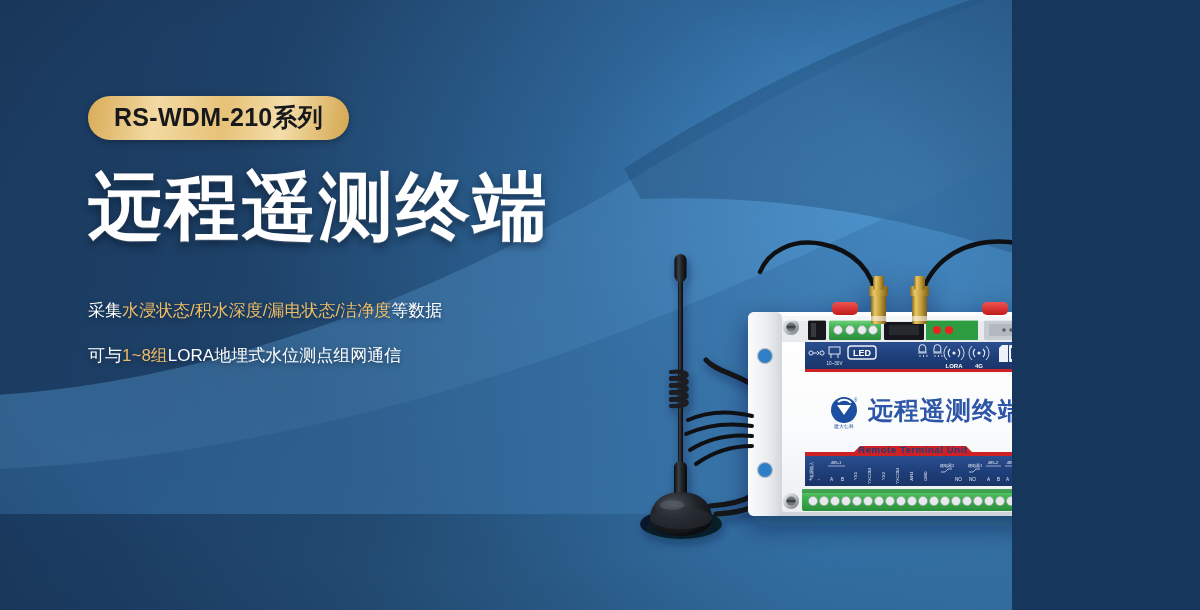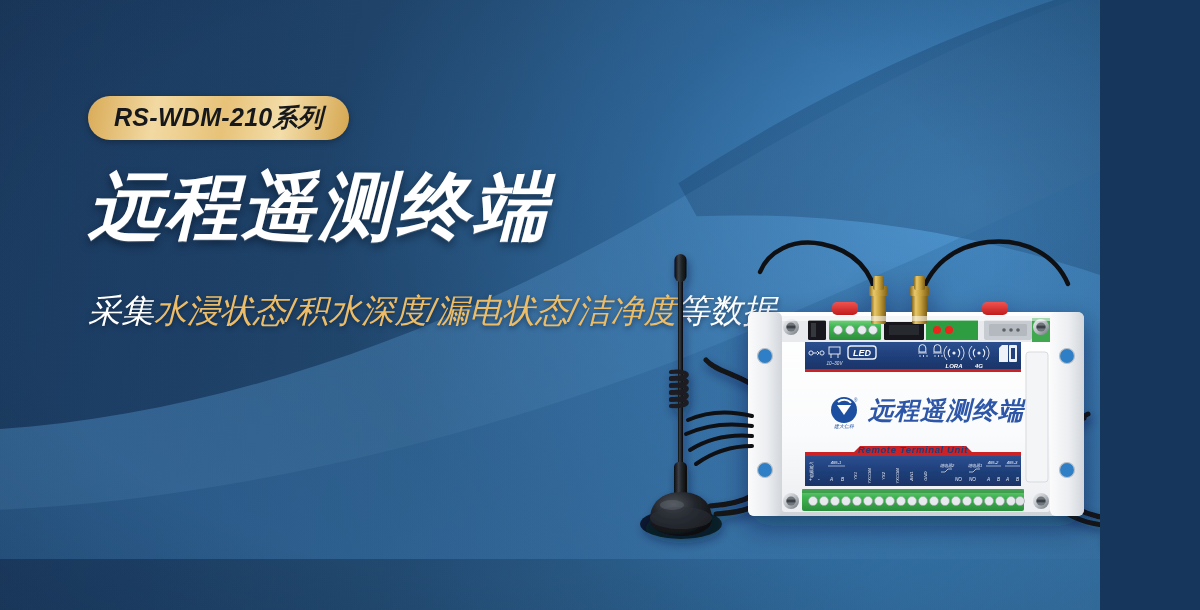--- a/index.html
+++ b/index.html
@@ -5,26 +5,25 @@
   * { margin:0; padding:0; box-sizing:border-box; }
   html, body { width:1200px; height:610px; overflow:hidden; }
   body {
     font-family:"Liberation Sans", sans-serif;
     background:#17365c;
   }
 
   
   .stage {
     position:relative;
-    width:1100px; height:610px;
+    width:1012px; height:610px;
     overflow:hidden;
     background:
       radial-gradient(ellipse 900px 620px at 88% 34%, rgba(74,146,206,0.85) 0%, rgba(52,116,176,0.45) 38%, rgba(30,72,120,0.05) 72%),
       linear-gradient(104deg, #1b3a5e 0%, #1d3f65 22%, #22496f 42%, #2a5c88 62%, #3574a8 82%, #3e82b8 100%);
-    font-style: italic;
   }
   .vign {
     position:absolute; inset:0;
     background:radial-gradient(ellipse 1150px 700px at 46% 46%, rgba(0,0,0,0) 42%, rgba(6,20,38,0.42) 100%);
     pointer-events:none;
   }
   .swoosh { position:absolute; inset:0; }
 
   
   .copy { position:absolute; left:88px; top:96px; width:600px; }
@@ -44,21 +43,21 @@
   .title {
     margin-top:29px;
     font-size:74px; font-weight:bold; color:#ffffff;
     letter-spacing:3px; line-height:1.04;
     text-shadow:0 4px 9px rgba(3,14,30,.55), 0 1px 0 rgba(255,255,255,.25);
     white-space:nowrap;
   }
 
   .features { margin-top:42px; }
   .feat {
-    font-size:33px; line-height:45px;
+    font-size:17px; line-height:45px;
     color:#ffffff; white-space:nowrap;
     text-shadow:0 2px 5px rgba(4,16,34,.5);
   }
   .gold { color:#ecbc67; }
 
   
   .device-wrap { position:absolute; left:16px; top:0; width:1200px; height:610px; }
 </style>
 </head>
 <body>
@@ -91,20 +90,23 @@
 
   <div class="copy">
 
     <div class="badge">RS-WDM-210系列</div>
 
     <div class="title">远程遥测终端</div>
 
     <div class="features">
       <div class="feat">
         <span>采集</span><span class="gold">水浸状态/积水深度/漏电状态/洁净度</span><span>等数据</span>
+      </div>
+      <div class="feat">
+        <span>可与</span><span class="gold">1~8组</span><span>LORA地埋式水位测点组网通信</span>
       </div>
     </div>
   </div>
 
   <div class="device-wrap">
   <svg viewBox="0 0 1200 610" width="1200" height="610">
     <defs>
       <linearGradient id="caseG" x1="0" y1="0" x2="0" y2="1">
         <stop offset="0%" stop-color="#ffffff"></stop>
         <stop offset="18%" stop-color="#f4f5f7"></stop>

